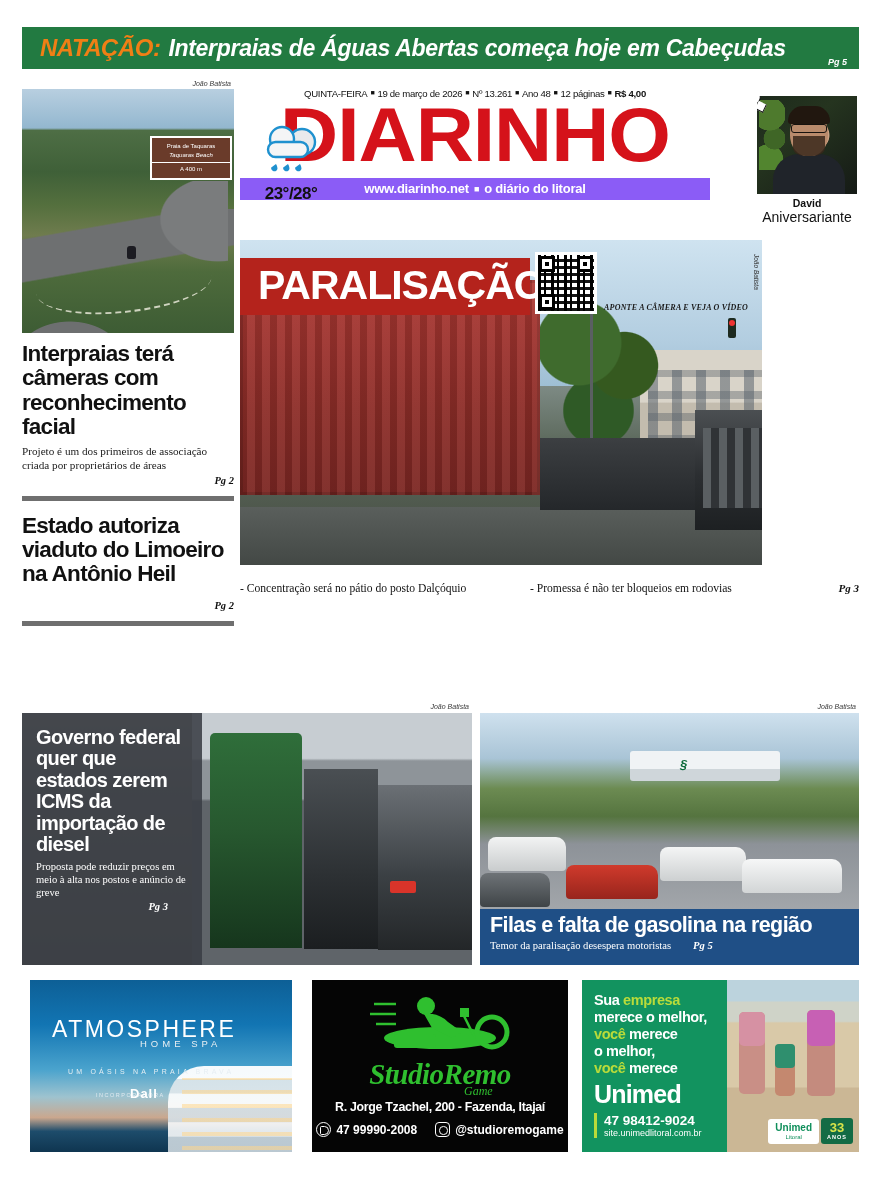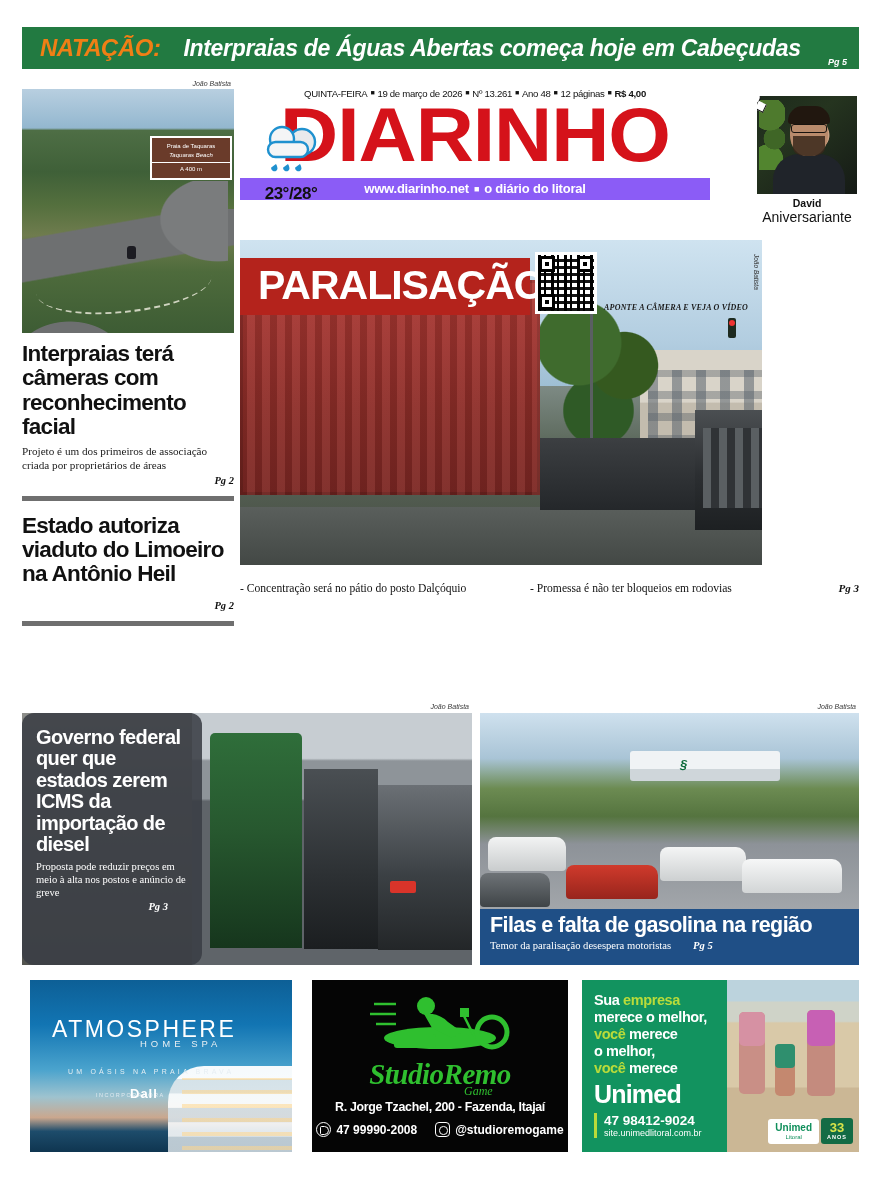--- a/index.html
+++ b/index.html
@@ -13,21 +13,20 @@
   .page { position: absolute; inset: 0; padding: 0 22px; }
 
   
   .top-banner {
     position: absolute; left: 22px; top: 27px;
     width: 837px; height: 42px;
     background: #227a41;
     display: flex; align-items: center;
     padding-left: 18px;
     overflow: hidden;
-    gap: 15px;
   }
   .banner-kicker {
     color: #f07f15; font-weight: bold; font-style: italic;
     font-size: 24px; letter-spacing: -0.5px;
     white-space: nowrap;
   }
   .banner-text {
     color: #ffffff; font-weight: bold; font-style: italic;
     font-size: 23px; margin-left: 8px; letter-spacing: -0.3px;
     white-space: nowrap;
@@ -339,21 +338,20 @@
     background: linear-gradient(180deg,#6b7075 0%, #3b4044 55%, #232628 100%);
   }
   .sl-light {
     position: absolute; left: 368px; top: 168px; width: 26px; height: 12px;
     background: #d9342a; border-radius: 2px;
   }
   .sl-overlay {
     position: absolute; left: 0; top: 0; width: 180px; height: 252px;
     background: rgba(58,62,68,.88);
     padding: 14px 12px 10px 14px;
-    border-radius: 12px;
   }
   .sl-title {
     color: #fff; font-weight: bold; font-size: 20px; line-height: 1.07;
     letter-spacing: -0.6px;
   }
   .sl-sub {
     font-family: "Liberation Serif", serif;
     color: #ffffff; font-size: 10.6px; line-height: 1.2; margin-top: 6px;
   }
   .sl-pg {

